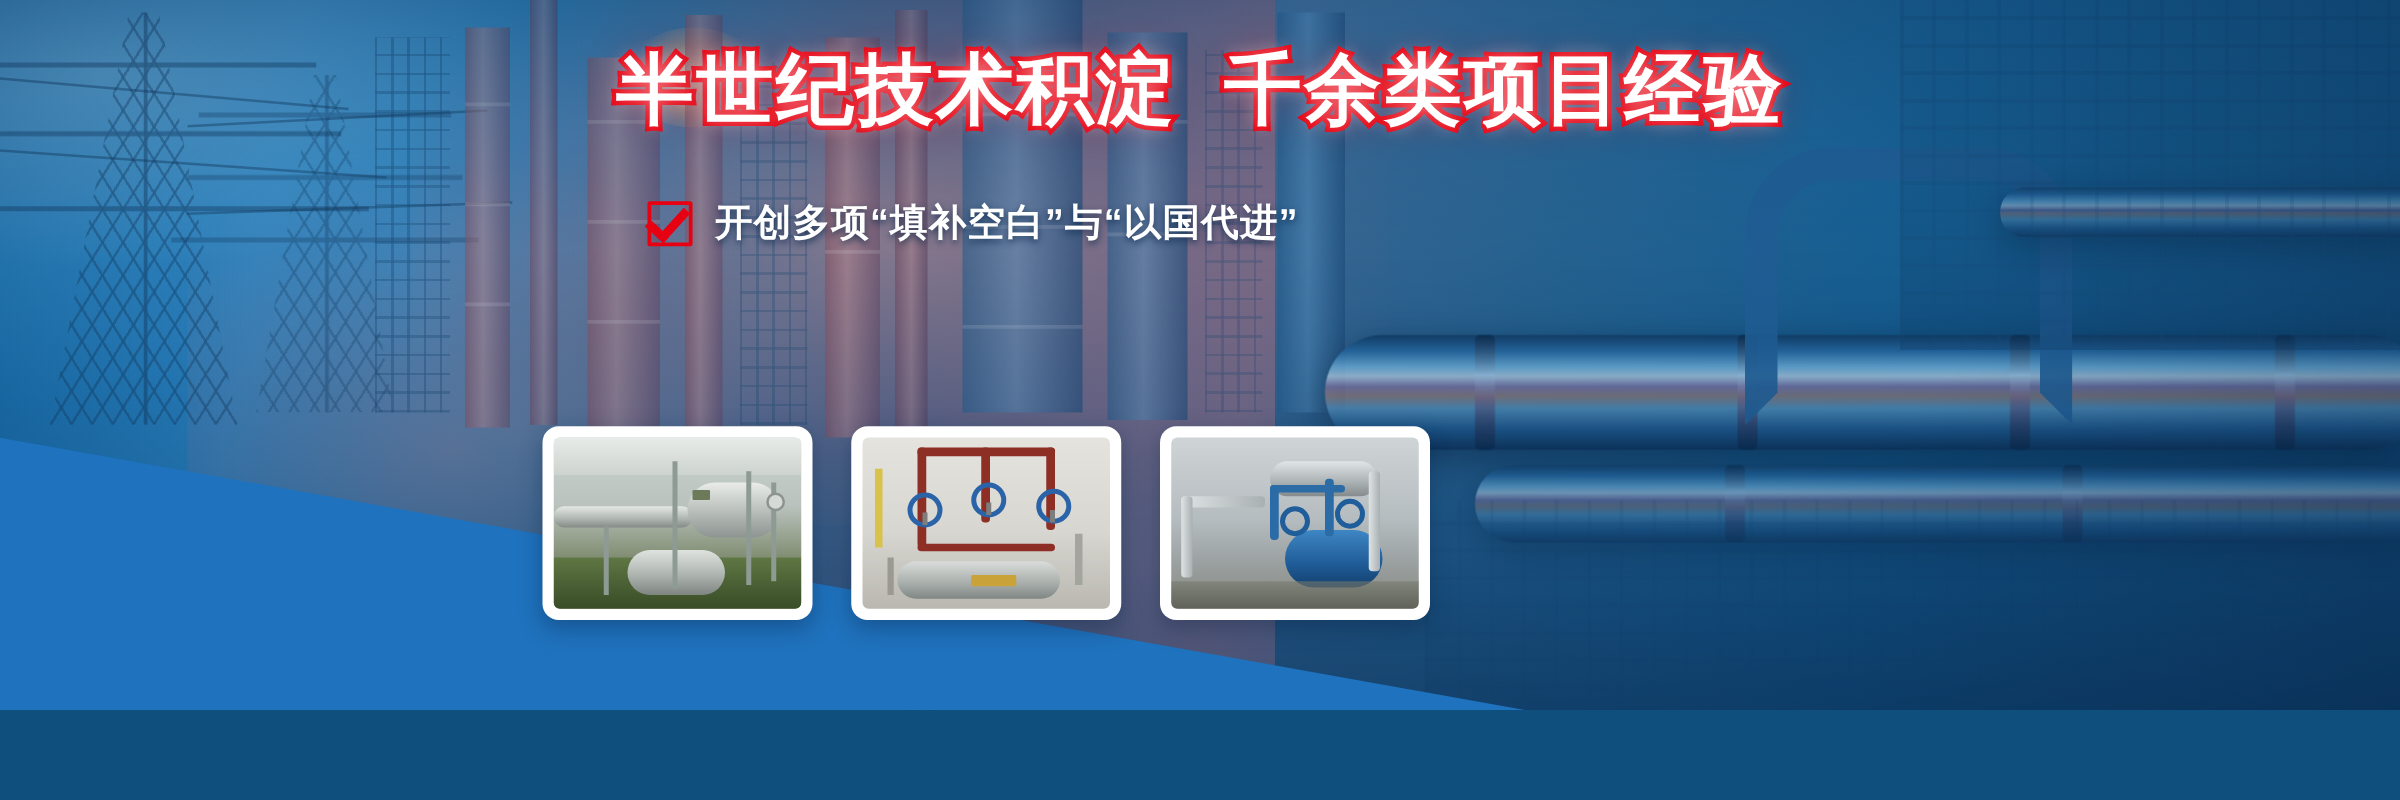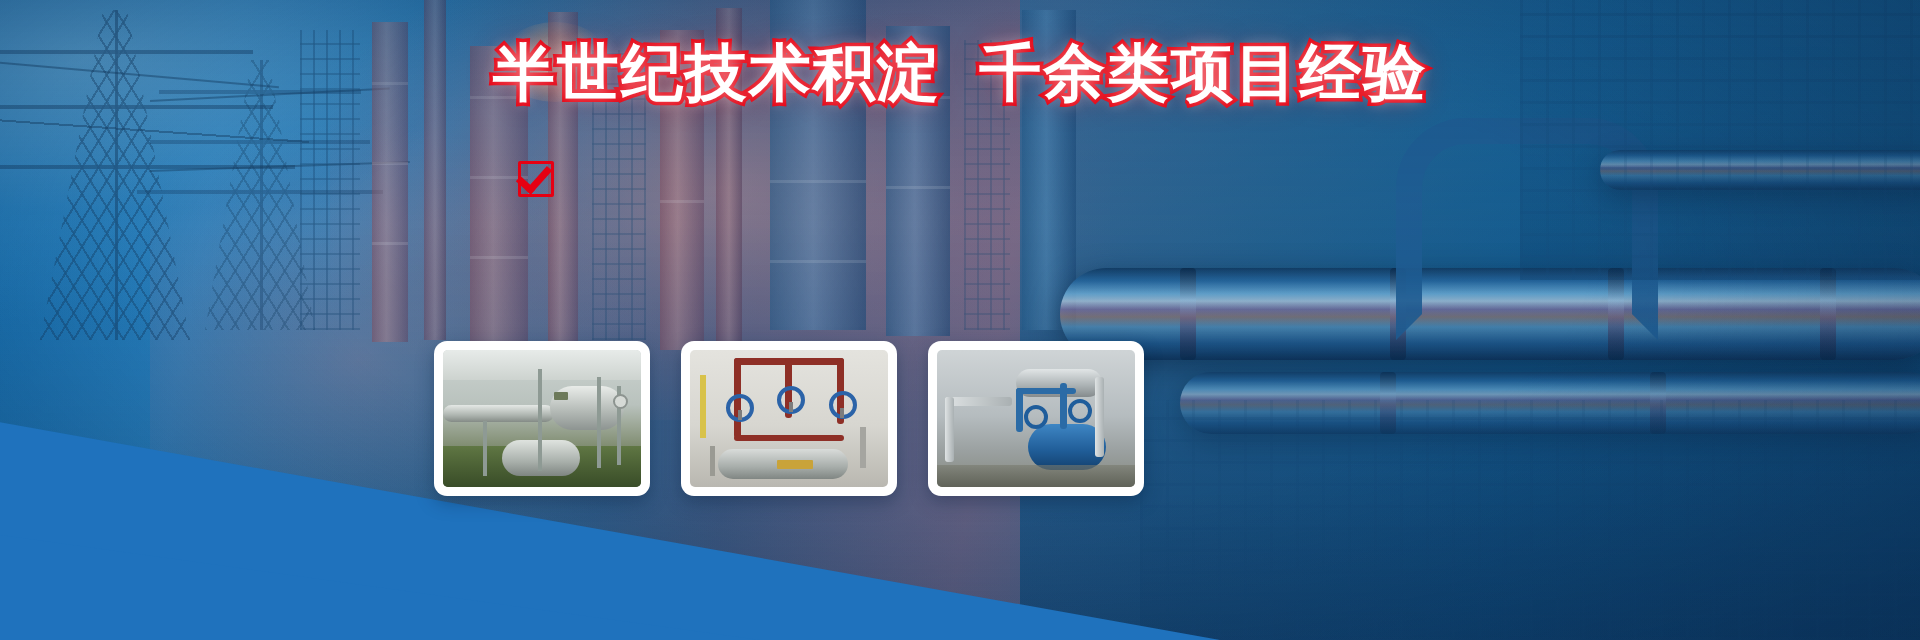--- a/index.html
+++ b/index.html
@@ -1,21 +1,21 @@
 <!DOCTYPE html>
 <html><head>
 <meta charset="utf-8">
 <style>
   html,body{margin:0;padding:0;}
   body{
     width:1920px;height:640px;overflow:hidden;
     font-family:"Liberation Sans","DejaVu Sans",sans-serif;
     background:#0e4f7d;
   }
-  #banner{position:relative;width:1920px;height:640px;overflow:hidden;}
+  #banner{position:relative;width:1920px;height:568px;overflow:hidden;}
 
   
   .bg-base{
     position:absolute;inset:0;
     background:
       linear-gradient(100deg,#1b7fc4 0%,#2f8fd0 12%,#2b6f9e 26%,#4a5f84 40%,#7a6a86 52%,#4e6c90 64%,#1f6fa8 78%,#17527f 100%);
   }
   
   .bg-sky{
     position:absolute;left:0;top:0;width:700px;height:320px;
@@ -309,20 +309,21 @@
   <div class="bg-vig"></div>
 
   <div class="wedge"></div>
   <div class="wedge2" style="clip-path:polygon(0 58%,760px 100%,0 100%);"></div>
 
   <div class="headline">半世纪技术积淀  千余类项目经验</div>
 
   <div class="bullets">
     <div class="bullet">
       <span class="chk"></span>
+      <span class="btxt">开创多项“填补空白”与“以国代进”</span>
     </div>
   </div>
 
   <div class="cards">
 
     <div class="card">
       <div class="photo ph1">
         <div class="sky"></div>
         <div class="grn"></div>
         <div class="ppipe"></div>

